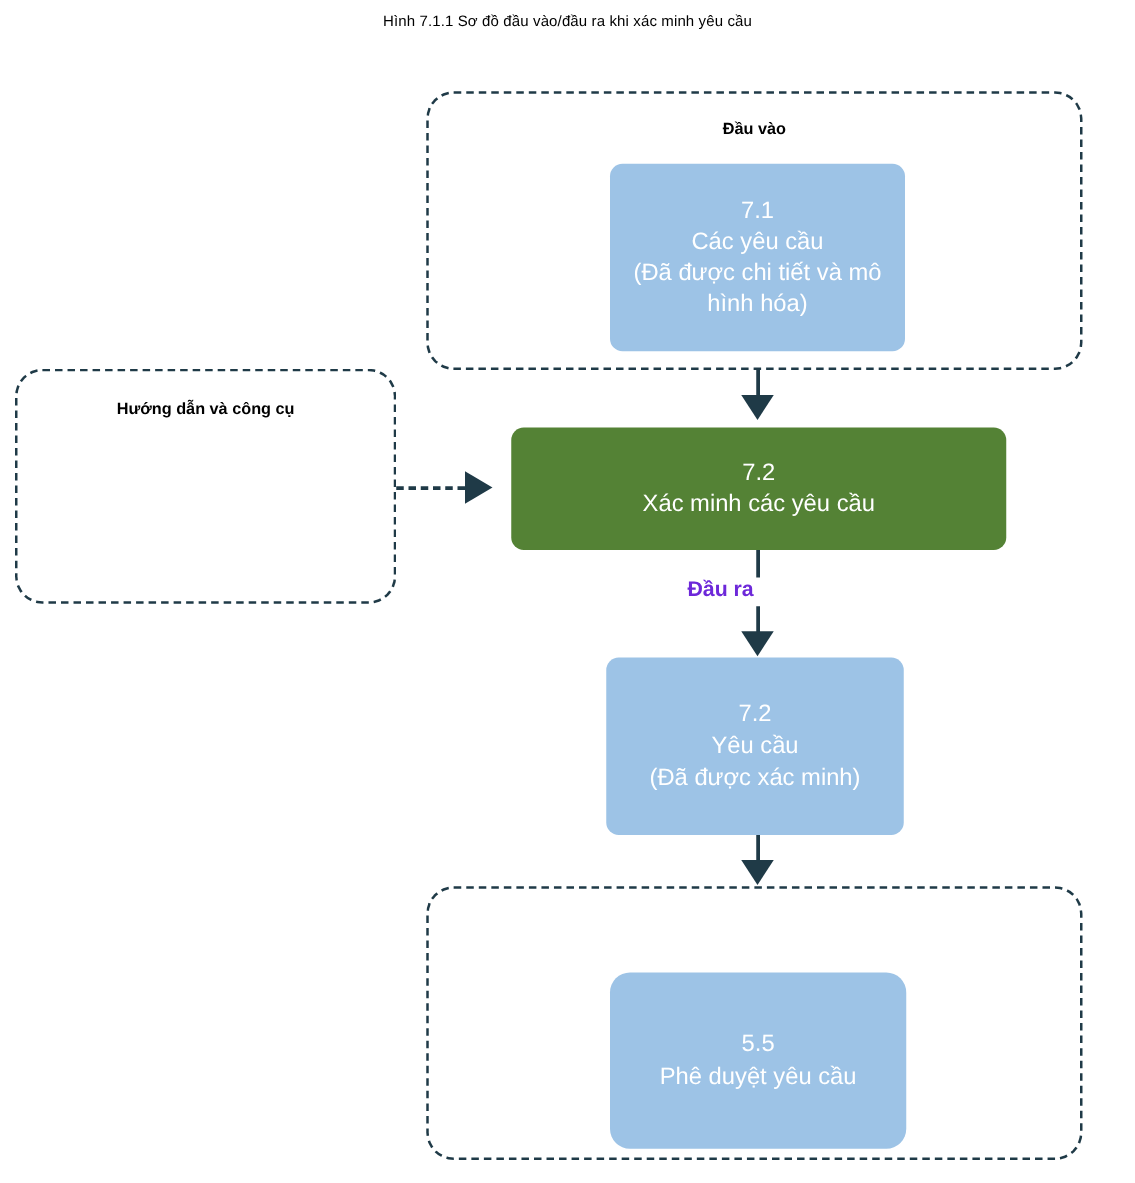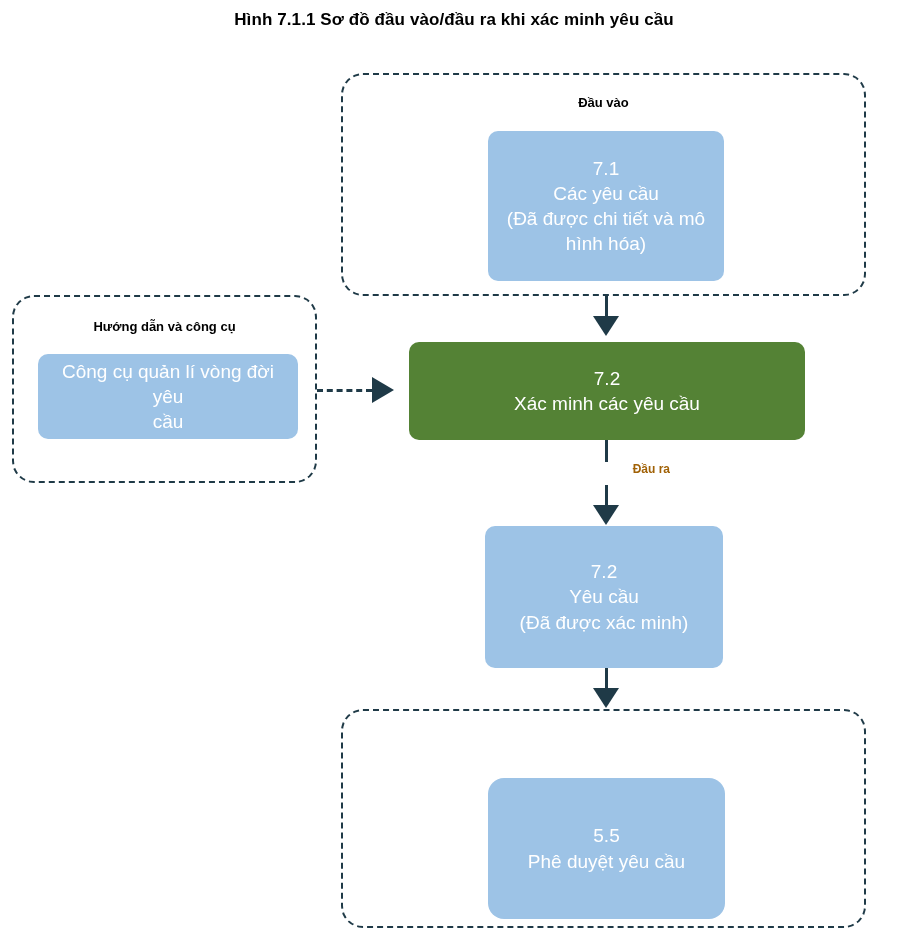--- a/index.html
+++ b/index.html
@@ -22,22 +22,22 @@
     height: 946px;
   }
 
   
   .title {
     position: absolute;
     left: 0;
     top: 10px;
     width: 908px;
     text-align: center;
-    font-size: 17px;
-    font-weight: bold;
+    font-size: 12px;
+    font-weight: normal;
     color: #000000;
     letter-spacing: 0.1px;
   }
 
   
   .group {
     position: absolute;
     border: 2px dashed #1F3A47;
     border-radius: 22px;
     box-sizing: border-box;
@@ -97,25 +97,25 @@
     border-bottom: 13px solid transparent;
     border-left: 22px solid #1F3A47;
   }
   .hline-dashed {
     position: absolute;
     height: 0;
     border-top: 3px dashed #1F3A47;
   }
   .edge-label {
     position: absolute;
-    font-size: 12px;
+    font-size: 17px;
     font-weight: bold;
-    color: #a16207;
+    color: #6d28d9;
     background: #ffffff;
-    text-align: right;
+    text-align: left;
     padding: 0 5px;
   }
 </style>
 </head>
 <body>
 
 <div id="canvas">
 
   <div class="title">Hình 7.1.1 Sơ đồ đầu vào/đầu ra khi xác minh yêu cầu</div>
 
@@ -124,22 +124,20 @@
   <div class="box blue" style="left:488px; top:131px; width:236px; height:150px;">7.1
 Các yêu cầu
 (Đã được chi tiết và mô
 hình hóa)</div>
 
   <div class="vline" style="left:605px; top:296px; height:22px;"></div>
   <div class="arrow-down" style="left:593px; top:316px;"></div>
 
   <div class="group" style="left:12px; top:295px; width:305px; height:188px;"></div>
   <div class="group-label" style="left:12px; top:319px; width:305px;">Hướng dẫn và công cụ</div>
-  <div class="box blue" style="left:38px; top:354px; width:260px; height:85px; font-size:19px;">Công cụ quản lí vòng đời yêu
-cầu</div>
 
   <div class="hline-dashed" style="left:317px; top:389px; width:55px;"></div>
   <div class="arrow-right" style="left:372px; top:377px;"></div>
 
   <div class="box green" style="left:409px; top:342px; width:396px; height:98px;">7.2
 Xác minh các yêu cầu</div>
 
   <div class="vline" style="left:605px; top:440px; height:24px;"></div>
   <div class="edge-label" style="left:545px; top:462px; width:120px;">Đầu ra</div>
   <div class="vline" style="left:605px; top:485px; height:22px;"></div>

